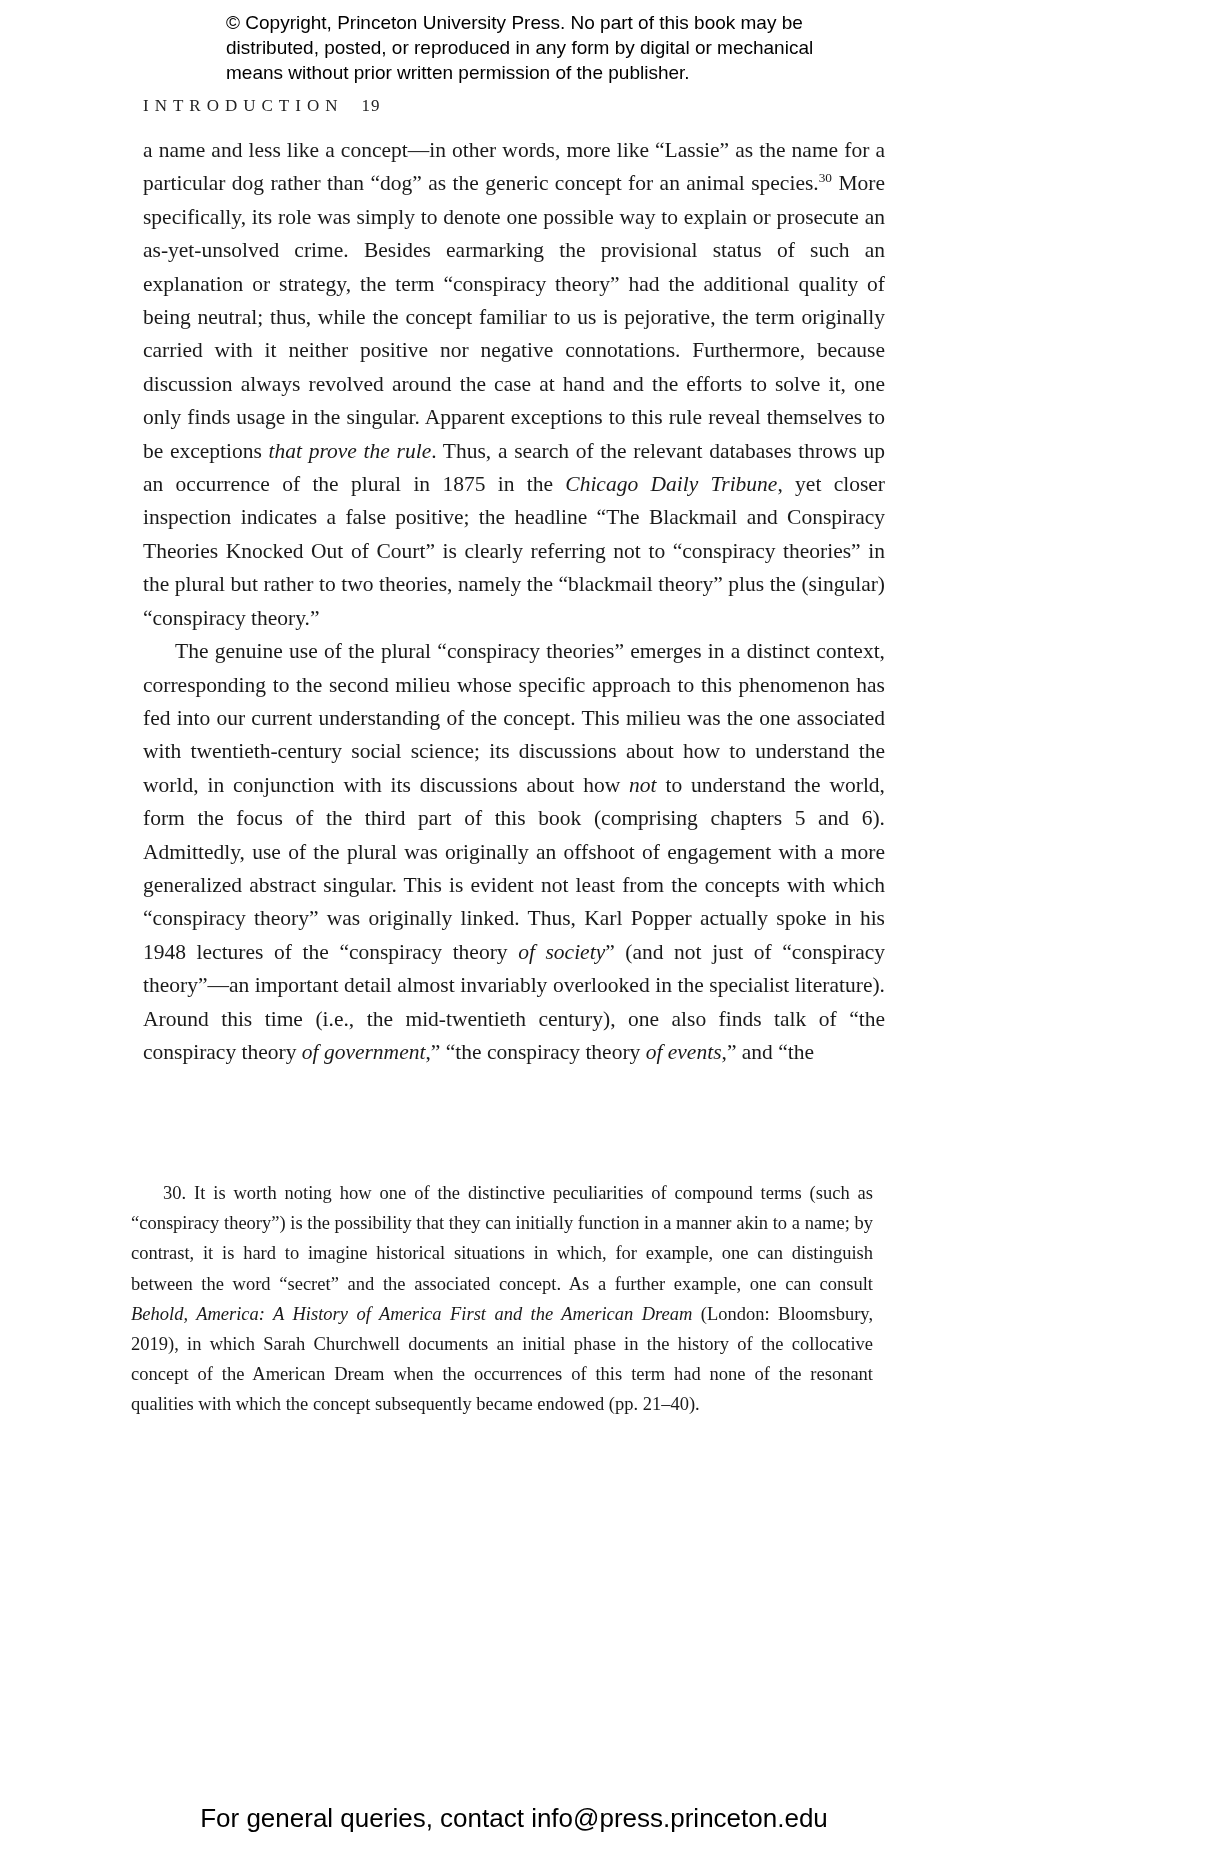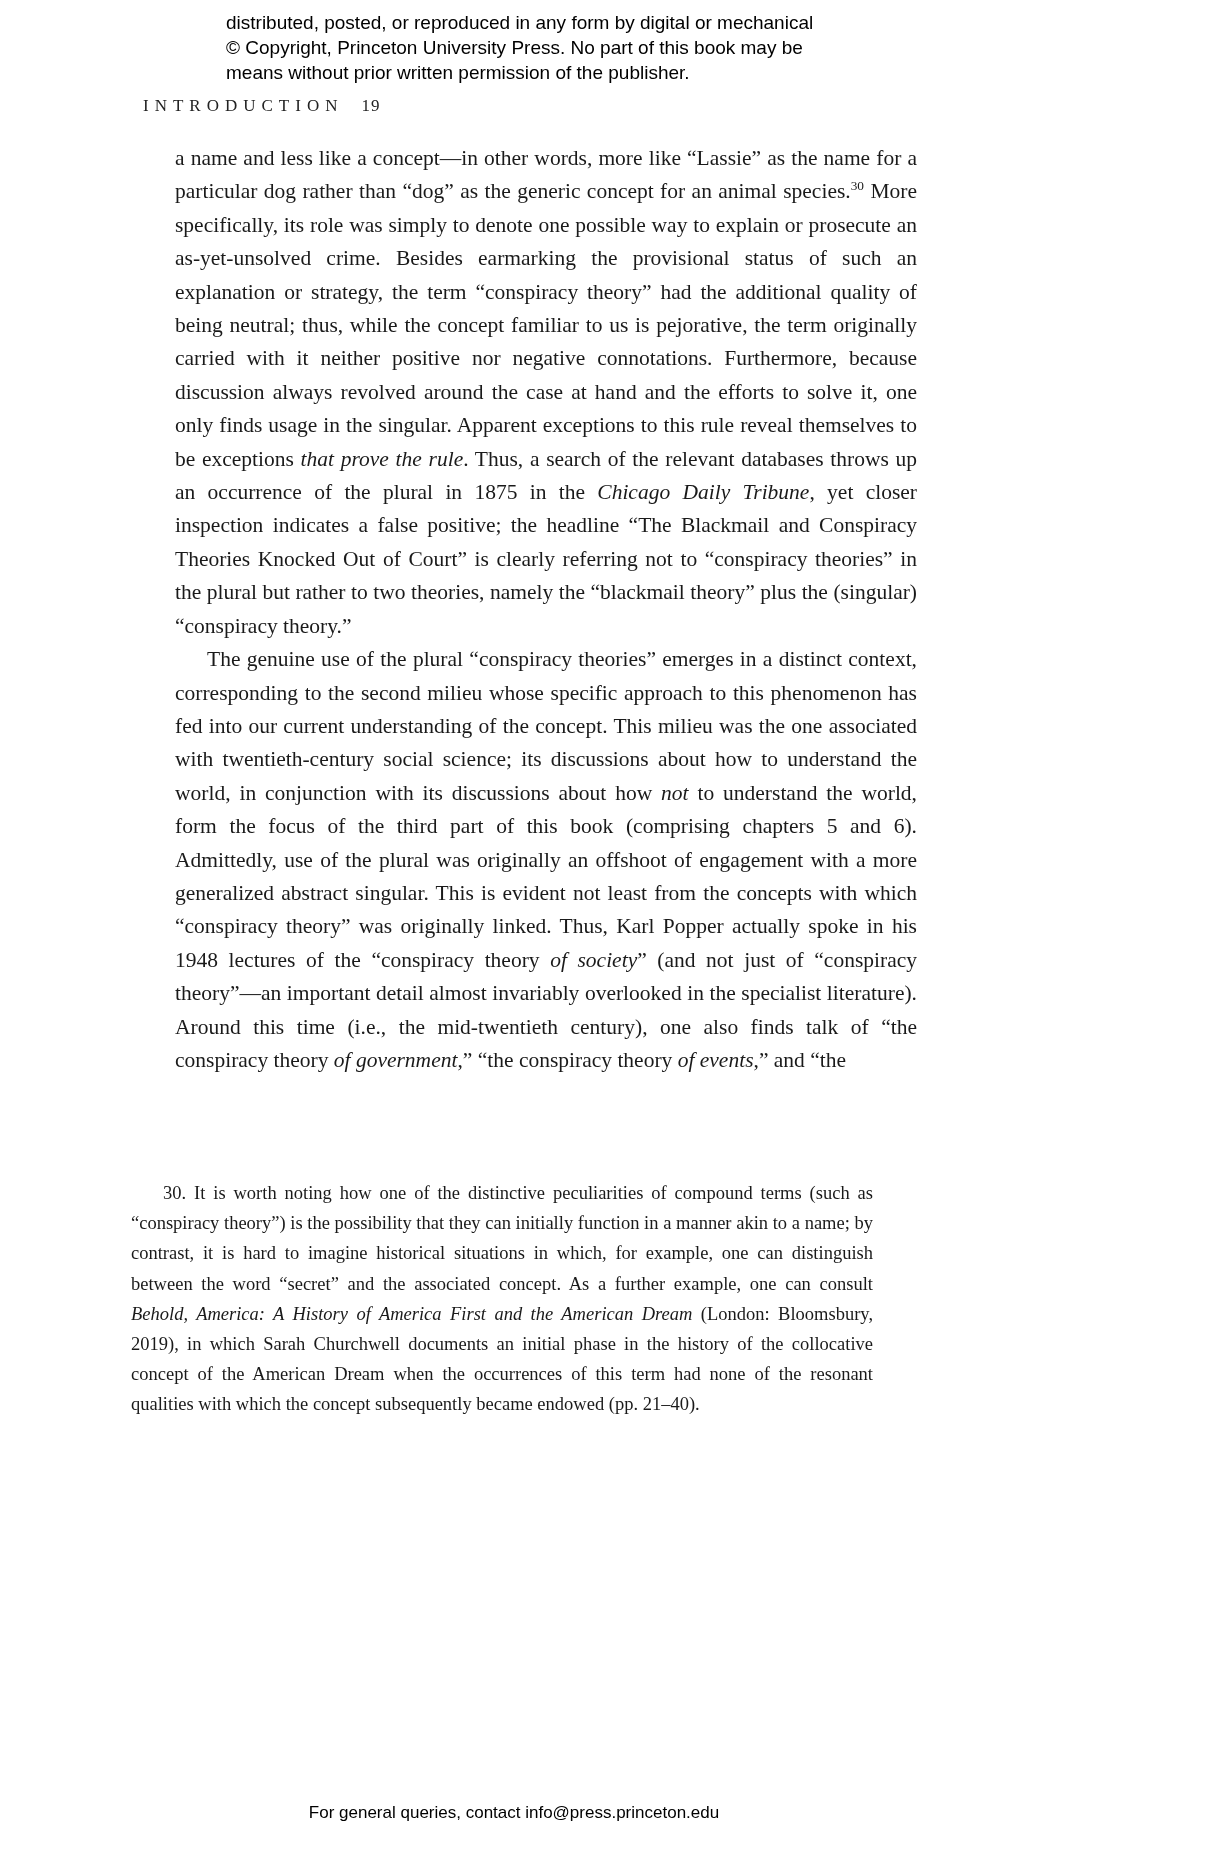--- a/index.html
+++ b/index.html
@@ -36,26 +36,25 @@
     letter-spacing: 6px;
     font-variant: small-caps;
   }
   .running-head .head-pagenum {
     margin-left: 18px;
     letter-spacing: 1px;
   }
   .body-text {
     position: absolute;
     left: 143px;
-    top: 142px;
+    top: 134px;
     width: 742px;
     font-size: 21.5px;
     line-height: 33.4px;
     text-align: justify;
-    margin-left: 32px;
   }
   .body-text p { margin: 0; padding: 0; }
   .para-indent { text-indent: 32px; }
   .it { font-style: italic; }
   sup {
     font-size: 0.62em;
     line-height: 0;
     vertical-align: super;
   }
   .footnote {
@@ -68,32 +67,32 @@
     text-align: justify;
     text-indent: 32px;
   }
   .page-footer {
     position: absolute;
     left: 143px;
     top: 1803px;
     width: 742px;
     text-align: center;
     font-family: "Liberation Sans", sans-serif;
-    font-size: 17px;
+    font-size: 26px;
     color: #000;
   }
 </style>
 </head>
 <body>
 
 <div class="sheet">
 
   <div class="copyright">
+    <div>© Copyright, Princeton University Press. No part of this book may be</div>
     <div>distributed, posted, or reproduced in any form by digital or mechanical</div>
-    <div>© Copyright, Princeton University Press. No part of this book may be</div>
     <div>means without prior written permission of the publisher.</div>
   </div>
 
   <div class="running-head">
     <span class="head-title">INTRODUCTION</span><span class="head-pagenum">19</span>
   </div>
 
   <div class="body-text">
     <p><span>a name and less like a concept—in other words, more like “Lassie” as the name for a particular dog rather than “dog” as the generic concept for an animal species.</span><sup>30</sup><span> More specifically, its role was simply to denote one possible way to explain or prosecute an as-yet-unsolved crime. Besides earmarking the provisional status of such an explanation or strategy, the term “conspiracy theory” had the additional quality of being neutral; thus, while the concept familiar to us is pejorative, the term originally carried with it neither positive nor negative connotations. Furthermore, because discussion always revolved around the case at hand and the efforts to solve it, one only finds usage in the singular. Apparent exceptions to this rule reveal themselves to be exceptions </span><span class="it">that prove the rule</span><span>. Thus, a search of the relevant databases throws up an occurrence of the plural in 1875 in the </span><span class="it">Chicago Daily Tribune</span><span>, yet closer inspection indicates a false positive; the headline “The Blackmail and Conspiracy Theories Knocked Out of Court” is clearly referring not to “conspiracy theories” in the plural but rather to two theories, namely the “blackmail theory” plus the (singular) “conspiracy theory.”</span></p>
     <p class="para-indent"><span>The genuine use of the plural “conspiracy theories” emerges in a distinct context, corresponding to the second milieu whose specific approach to this phenomenon has fed into our current understanding of the concept. This milieu was the one associated with twentieth-century social science; its discussions about how to understand the world, in conjunction with its discussions about how </span><span class="it">not</span><span> to understand the world, form the focus of the third part of this book (comprising chapters 5 and 6). Admittedly, use of the plural was originally an offshoot of engagement with a more generalized abstract singular. This is evident not least from the concepts with which “conspiracy theory” was originally linked. Thus, Karl Popper actually spoke in his 1948 lectures of the “conspiracy theory </span><span class="it">of society</span><span>” (and not just of “conspiracy theory”—an important detail almost invariably overlooked in the specialist literature). Around this time (i.e., the mid-twentieth century), one also finds talk of “the conspiracy theory </span><span class="it">of government</span><span>,” “the conspiracy theory </span><span class="it">of events</span><span>,” and “the</span></p>

